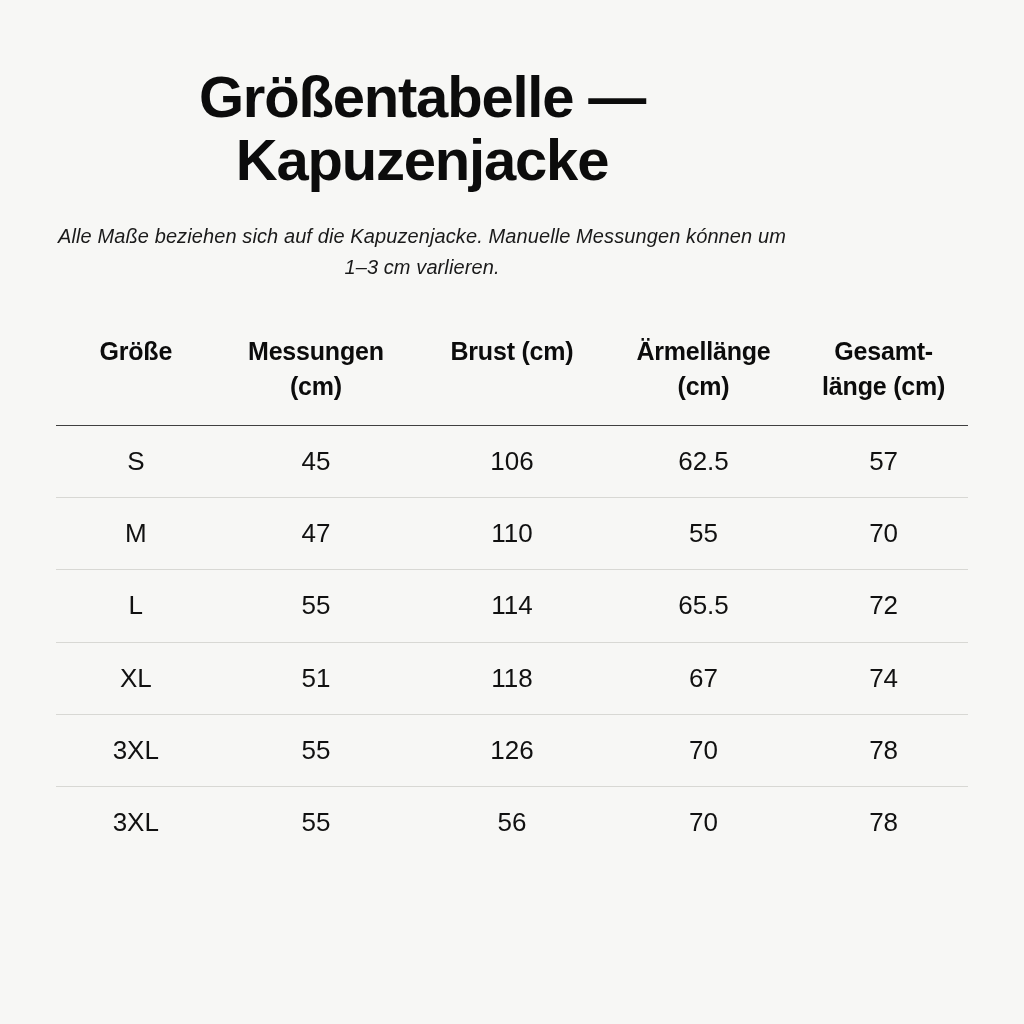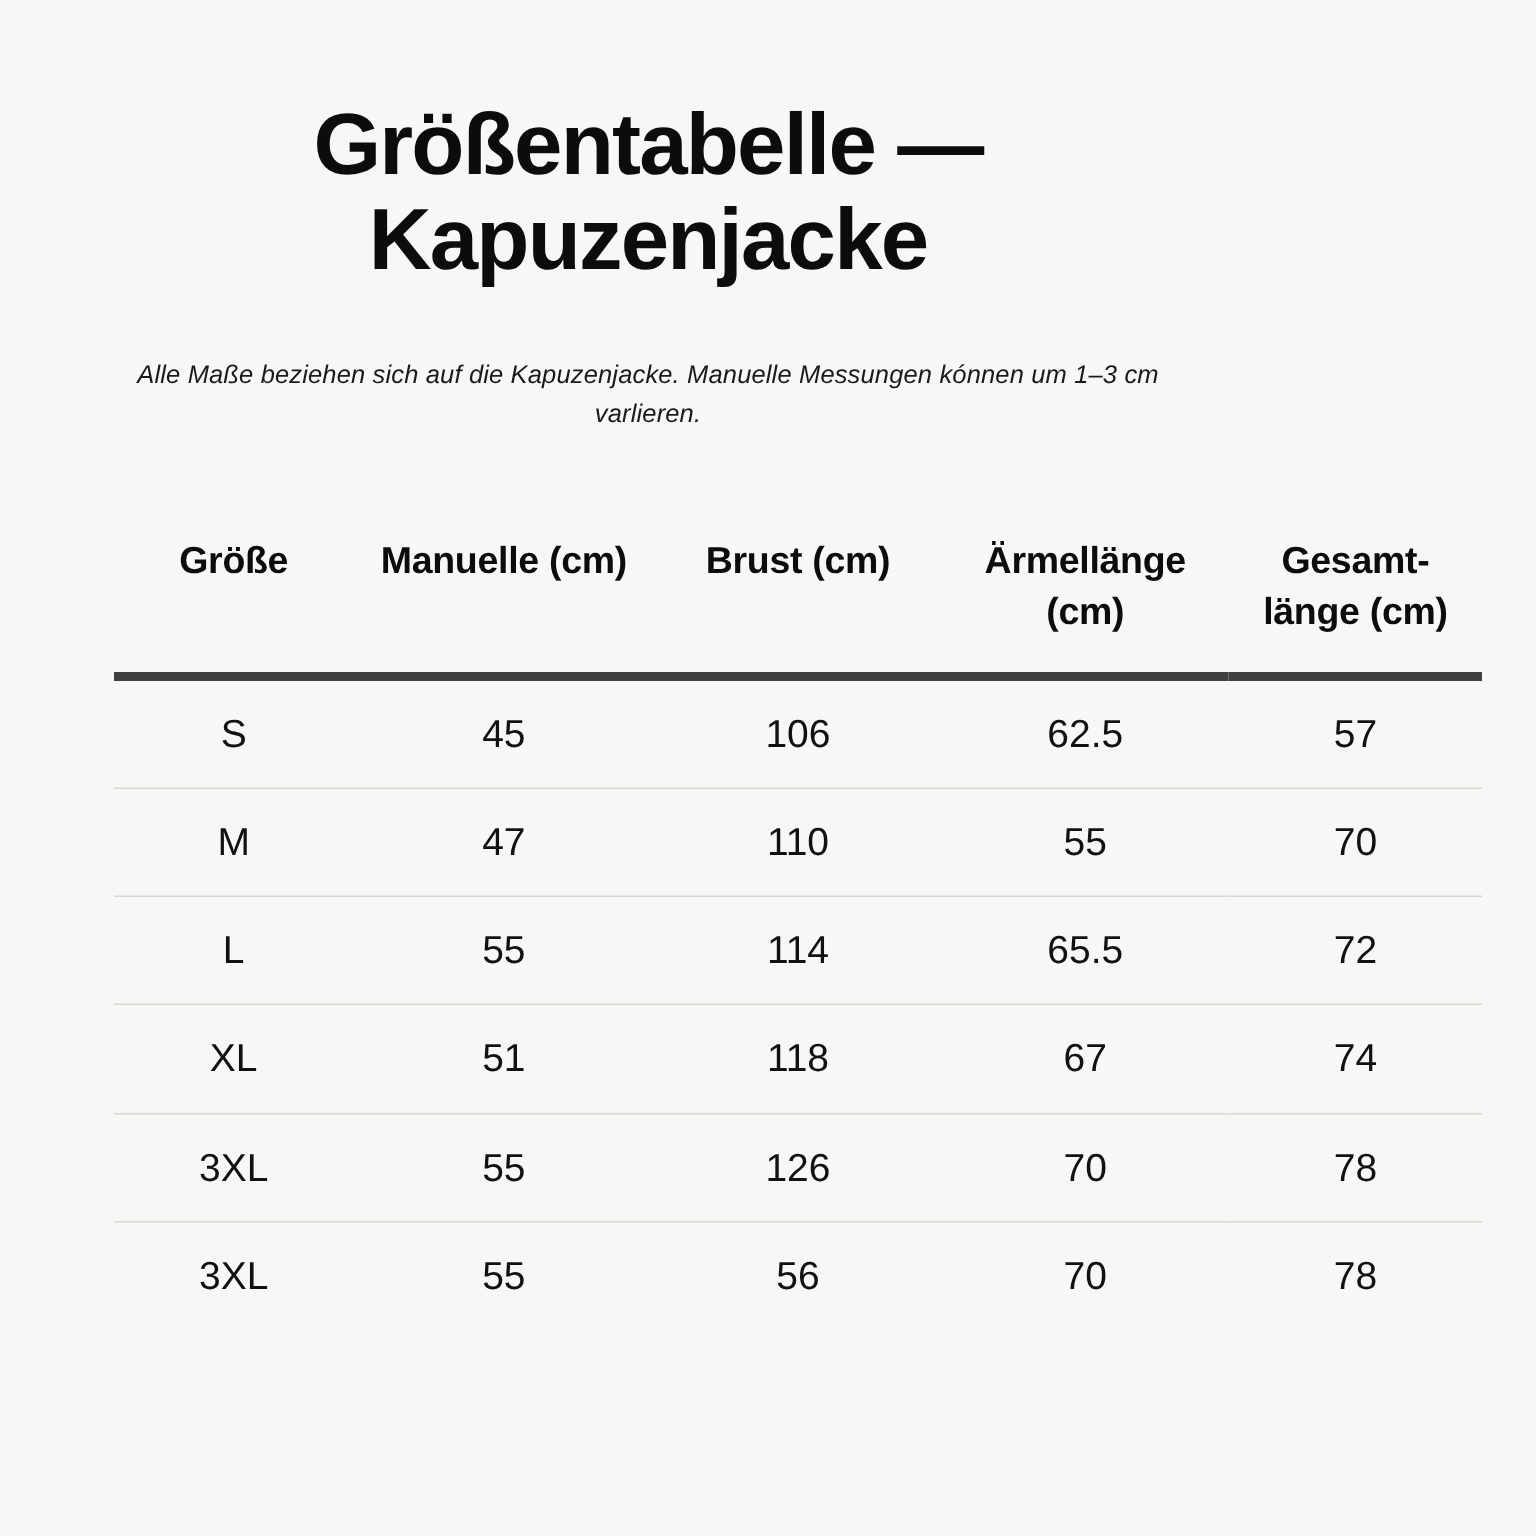--- a/index.html
+++ b/index.html
@@ -11,38 +11,37 @@
     height: 1024px;
     background: #f7f7f5;
     font-family: "Liberation Sans", sans-serif;
     color: #111111;
     overflow: hidden;
   }
   .page {
     width: 844px;
     height: 1024px;
     box-sizing: border-box;
-    padding: 56px 56px 0 76px;
+    padding: 56px 56px 0 56px;
     display: flex;
     flex-direction: column;
-    gap: 16px;
   }
   .title {
     text-align: center;
     font-size: 58px;
     line-height: 1.08;
     font-weight: 700;
     letter-spacing: -1.2px;
     margin: 10px 0 0 0;
     padding: 0 40px;
     color: #0c0c0c;
   }
   .subtitle {
     text-align: center;
-    font-size: 17px;
+    font-size: 20px;
     line-height: 1.52;
     font-style: italic;
     font-weight: 400;
     color: #1a1a1a;
     margin: 30px auto 0 auto;
     max-width: 760px;
     letter-spacing: 0.1px;
   }
   table.size-table {
     width: 912px;
@@ -54,21 +53,21 @@
     font-size: 25px;
     font-weight: 700;
     color: #0c0c0c;
     text-align: center;
     vertical-align: top;
     padding: 0 4px 22px 4px;
     line-height: 1.38;
     letter-spacing: -0.2px;
   }
   table.size-table thead tr {
-    border-bottom: 6px solid #404040;
+    border-bottom: 1px solid #404040;
   }
   table.size-table td {
     font-size: 26px;
     font-weight: 400;
     color: #111111;
     text-align: center;
     padding: 20px 4px 20px 4px;
     border-bottom: 1px solid #d8d8d4;
     line-height: 1.2;
   }
@@ -94,21 +93,21 @@
     <colgroup>
       <col class="c-size">
       <col class="c-shoul">
       <col class="c-chest">
       <col class="c-sleeve">
       <col class="c-total">
     </colgroup>
     <thead>
       <tr>
         <th>Größe</th>
-        <th>Manuelle (cm)</th>
+        <th>Messungen (cm)</th>
         <th>Brust (cm)</th>
         <th>Ärmellänge (cm)</th>
         <th>Gesamt-länge (cm)</th>
       </tr>
     </thead>
     <tbody>
       <tr>
         <td>S</td>
         <td>45</td>
         <td>106</td>

